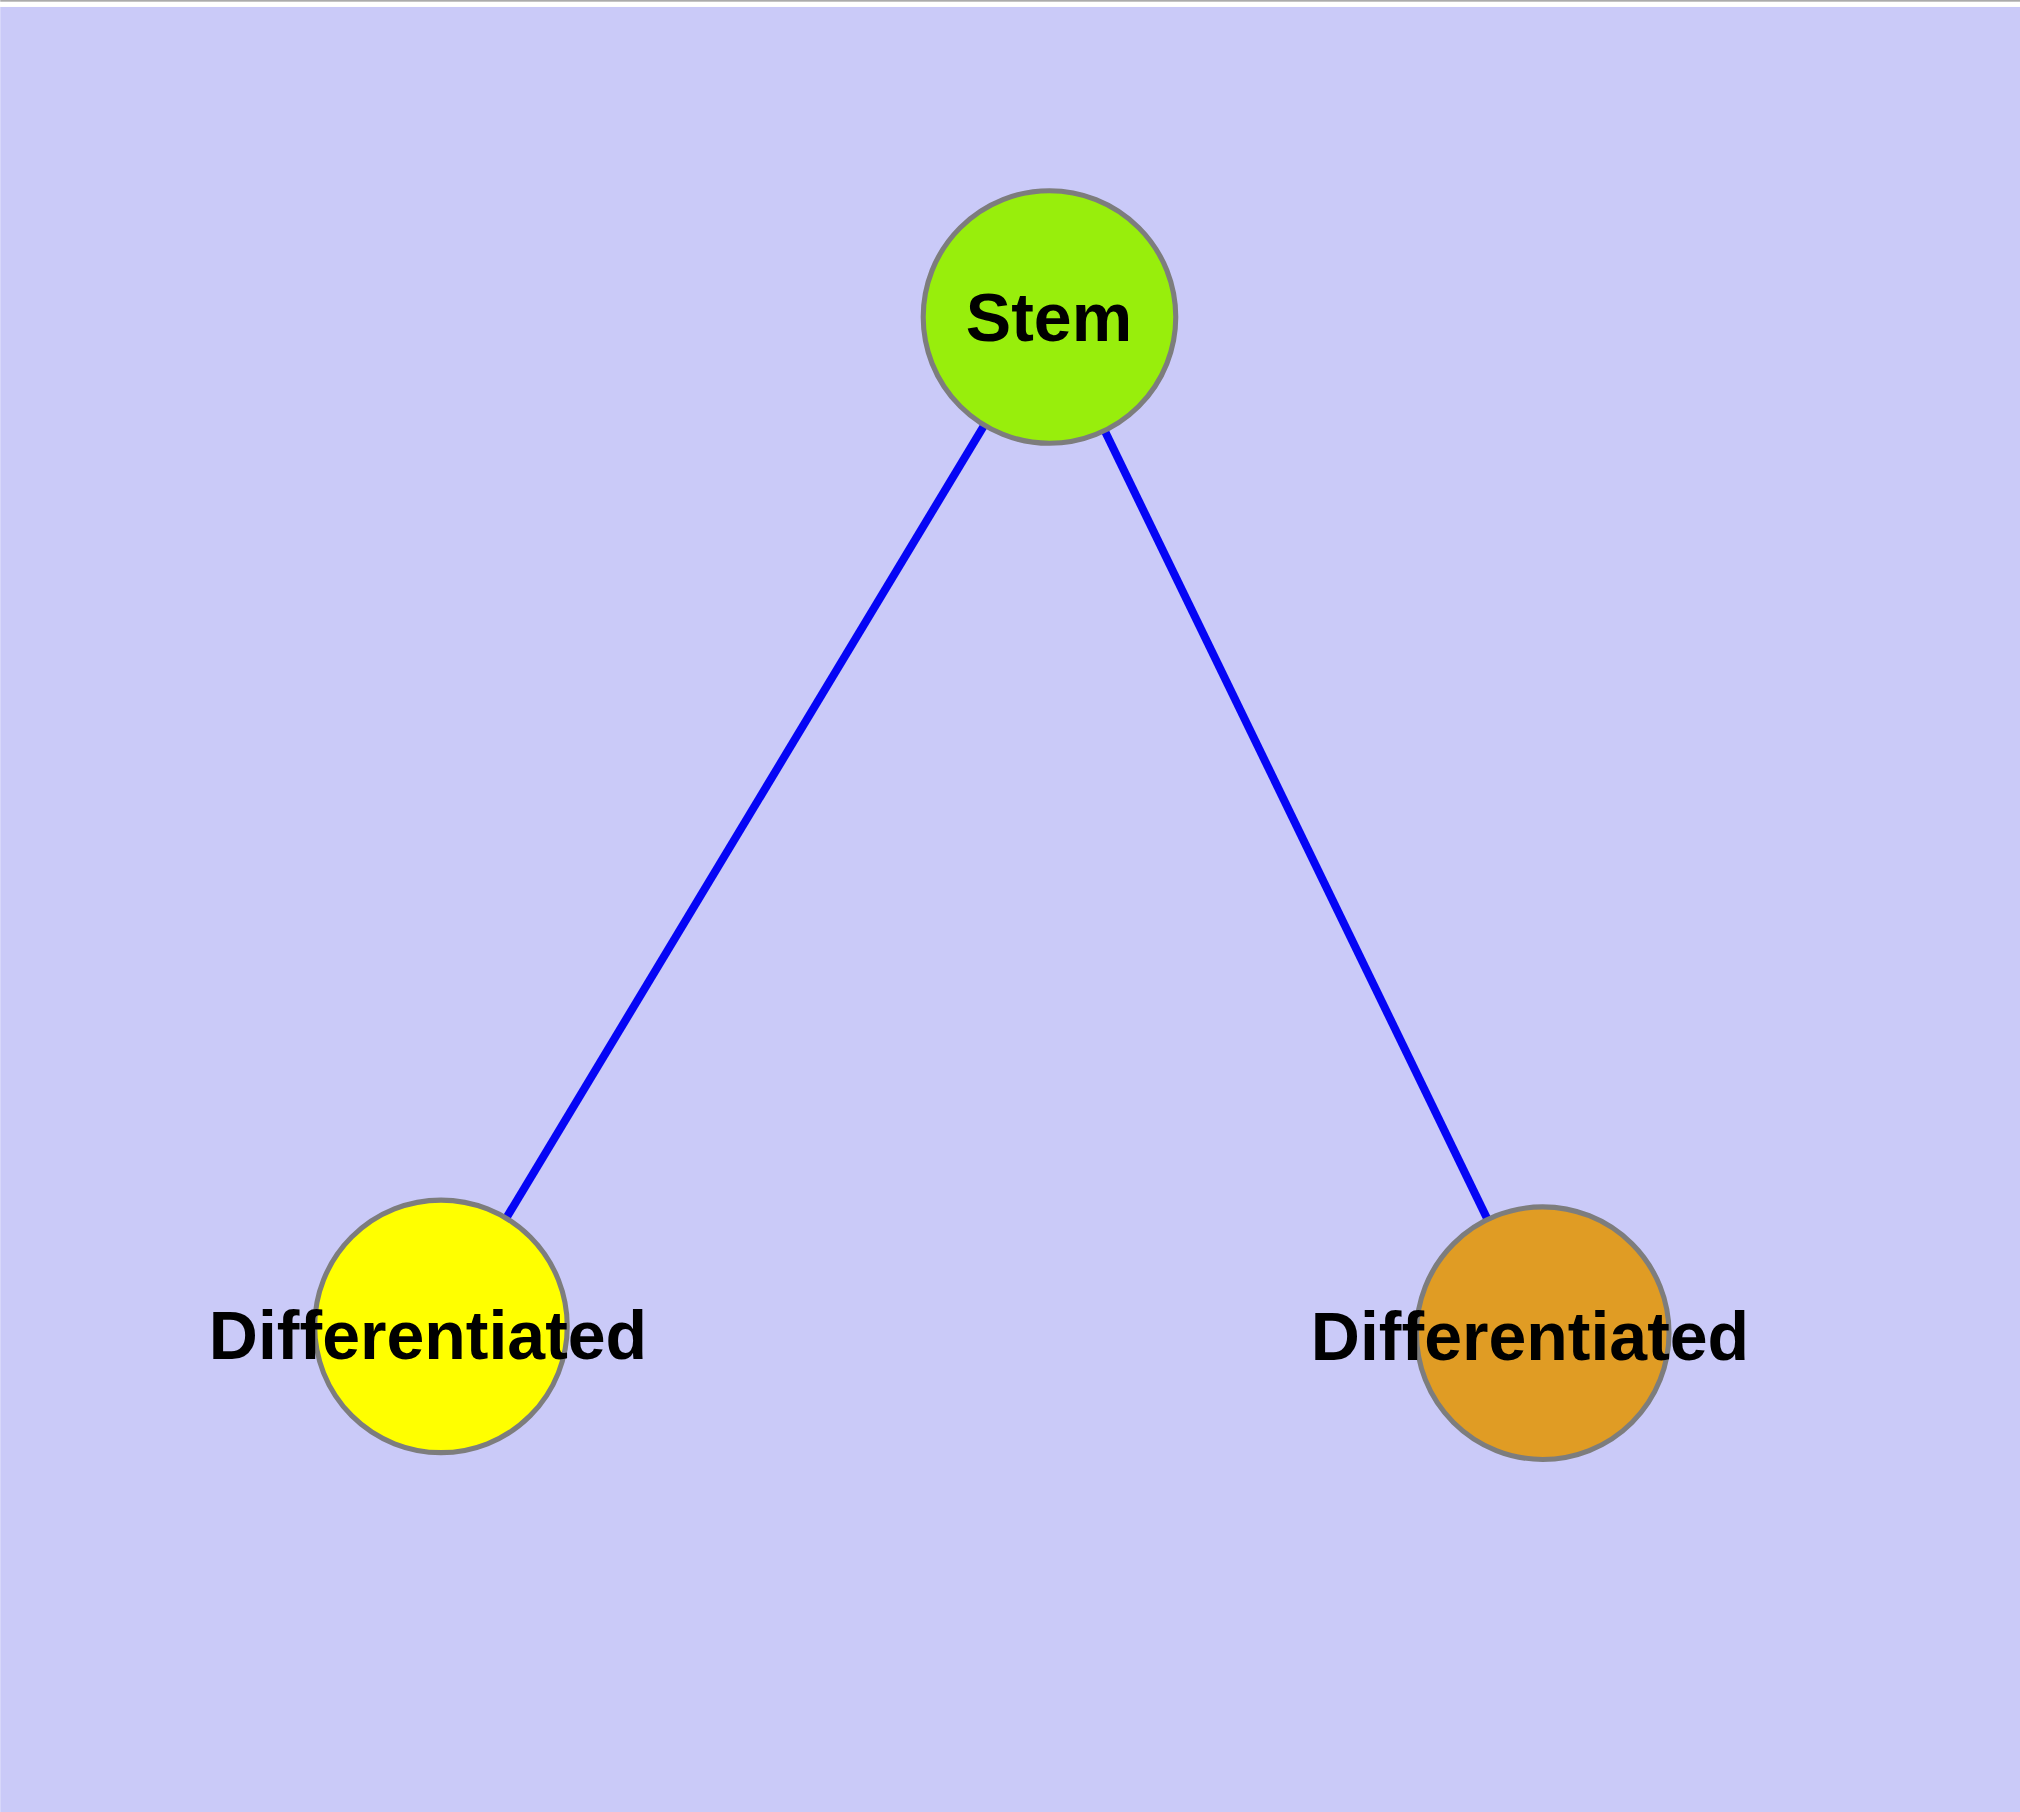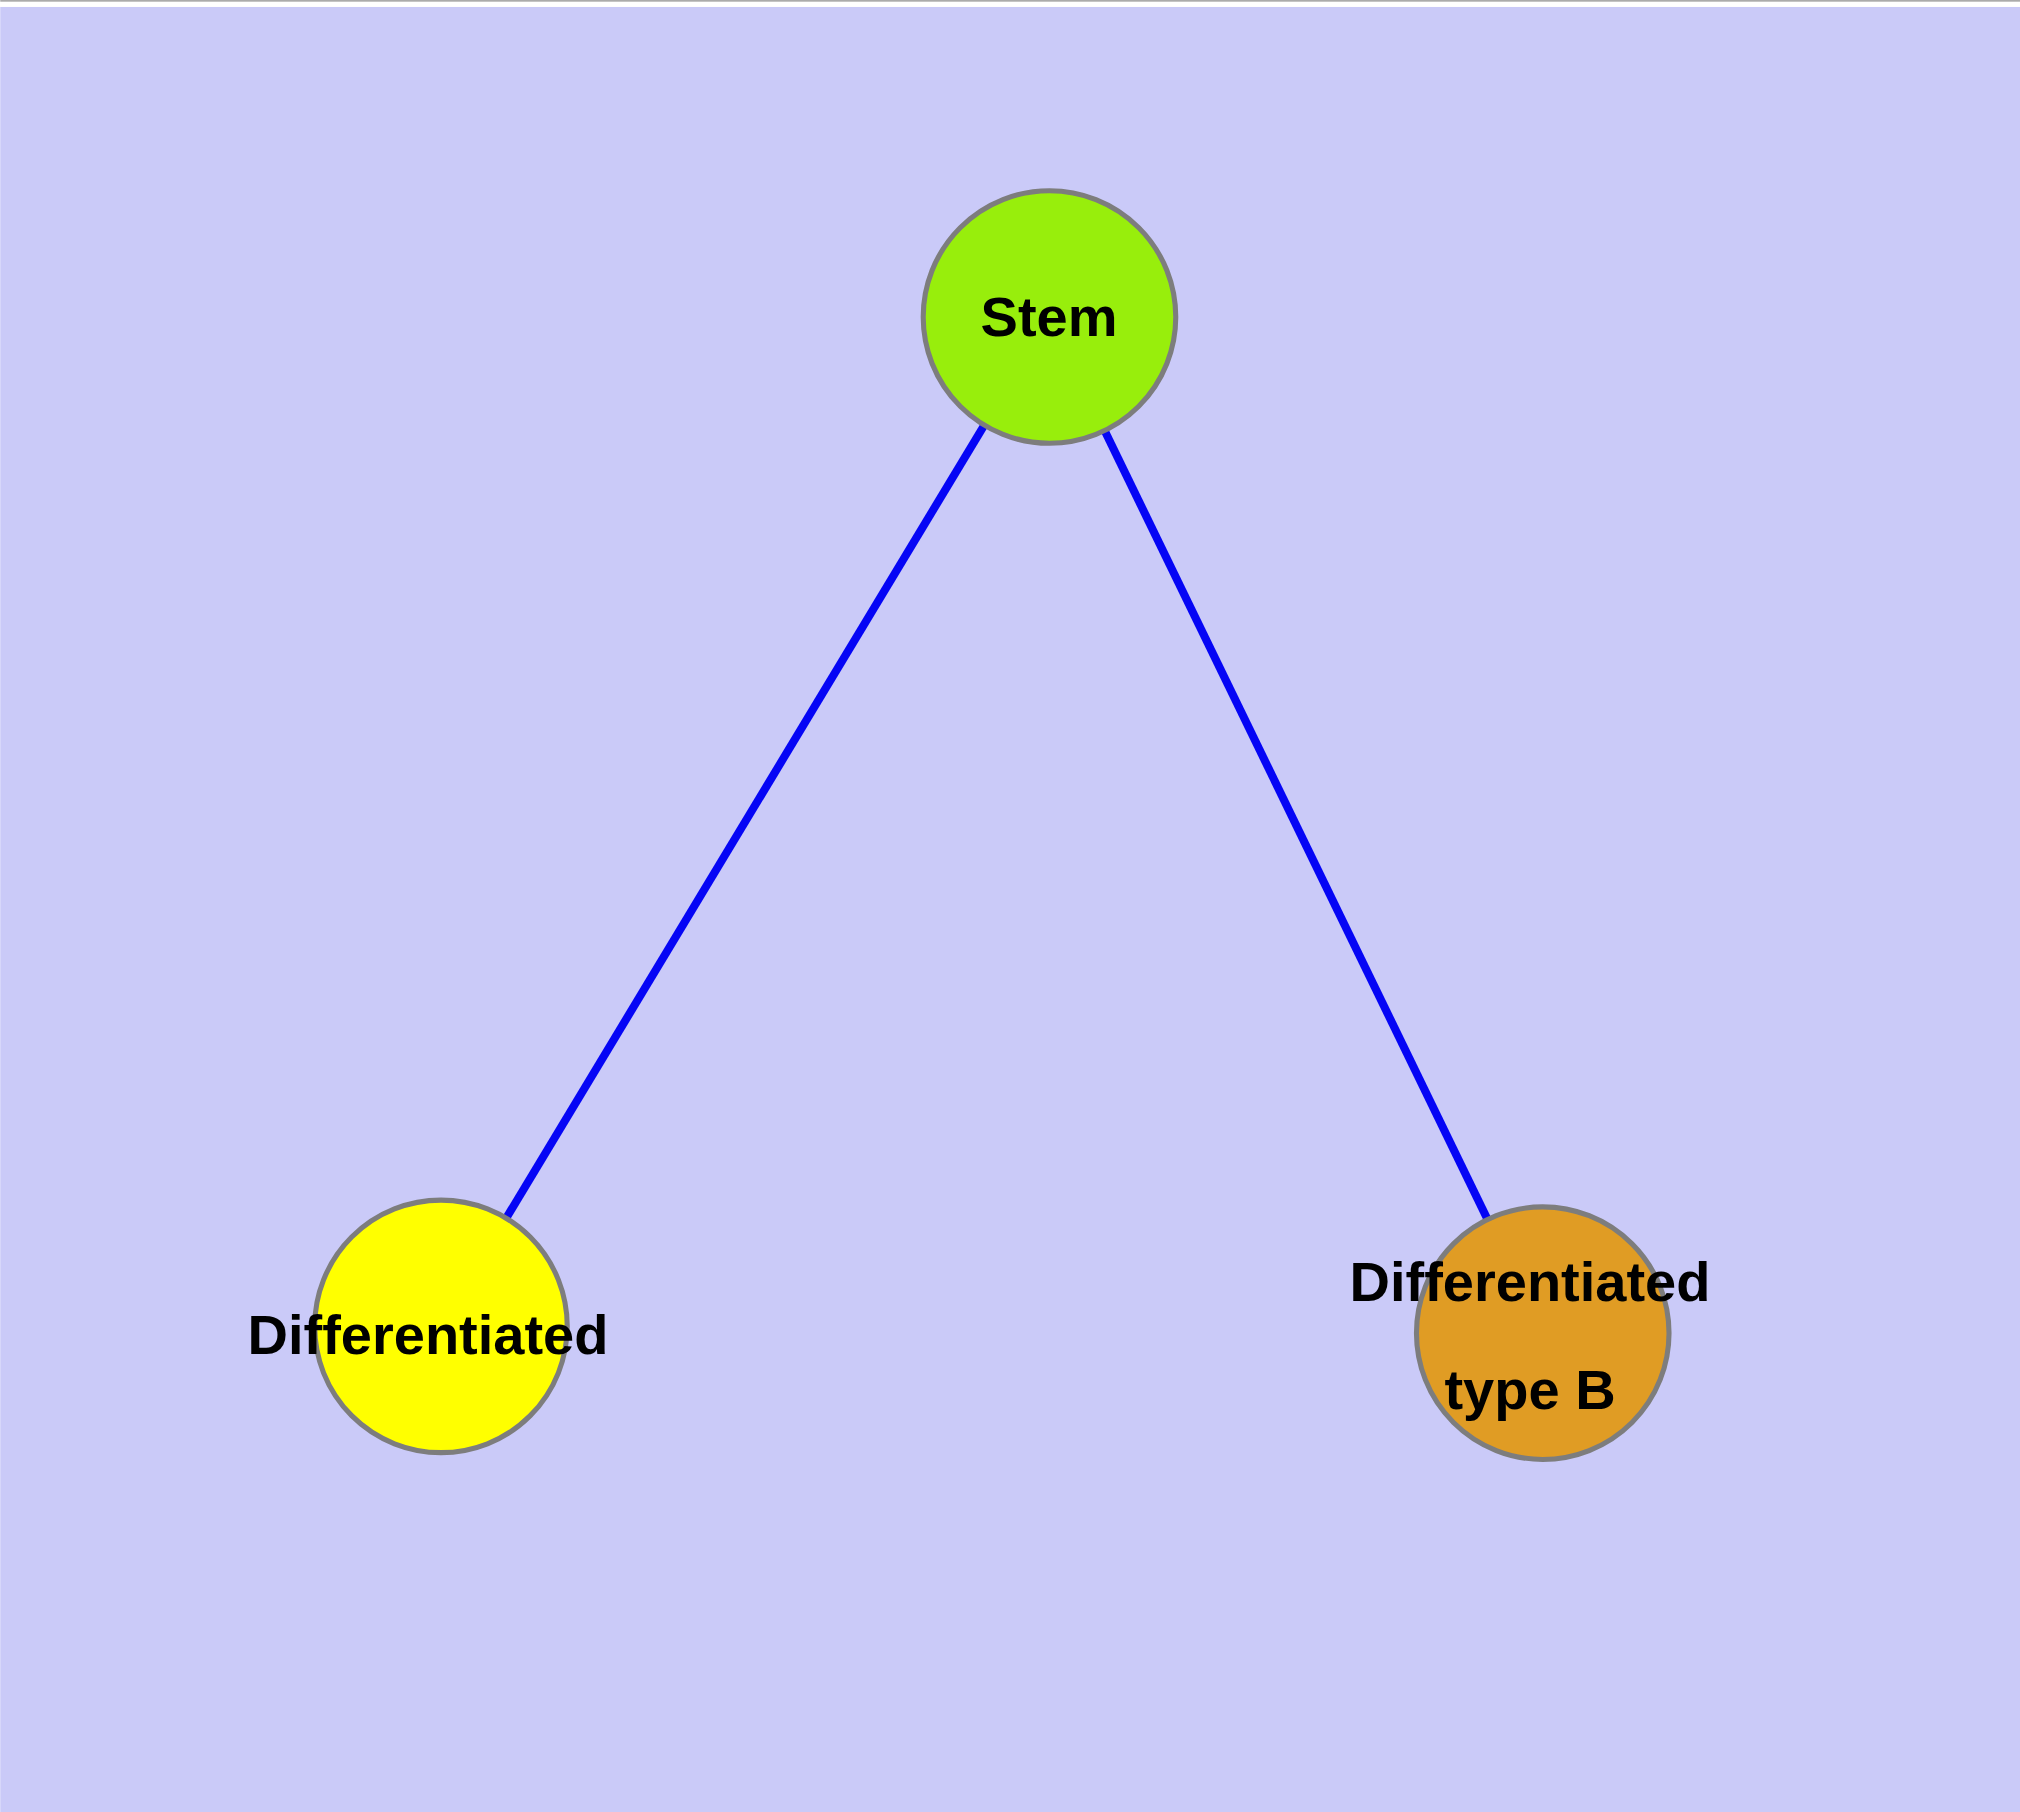--- a/index.html
+++ b/index.html
@@ -20,21 +20,21 @@
     top: 0;
     display: block;
   }
   .node-label {
     position: absolute;
     transform: translate(-50%, -50%);
     text-align: center;
     white-space: nowrap;
     color: #000000;
     font-weight: 700;
-    font-size: 56px;
+    font-size: 68px;
     line-height: 108px;
     letter-spacing: 0px;
   }
   .node-label .label-line {
     display: block;
   }
   .edge-line {
     fill: none;
     stroke-width: 9.5px;
     stroke-linecap: butt;
@@ -66,17 +66,16 @@
   <div class="node-label" style="left:1049px; top:317px;">
     <span class="label-line">Stem</span>
   </div>
 
   <div class="node-label" style="left:428px; top:1335px;">
     <span class="label-line">Differentiated</span>
   </div>
 
   <div class="node-label" style="left:1530px; top:1336px;">
     <span class="label-line">Differentiated</span>
-    <span class="label-line">type B</span>
   </div>
 
 </div>
 
 
 </body></html>

